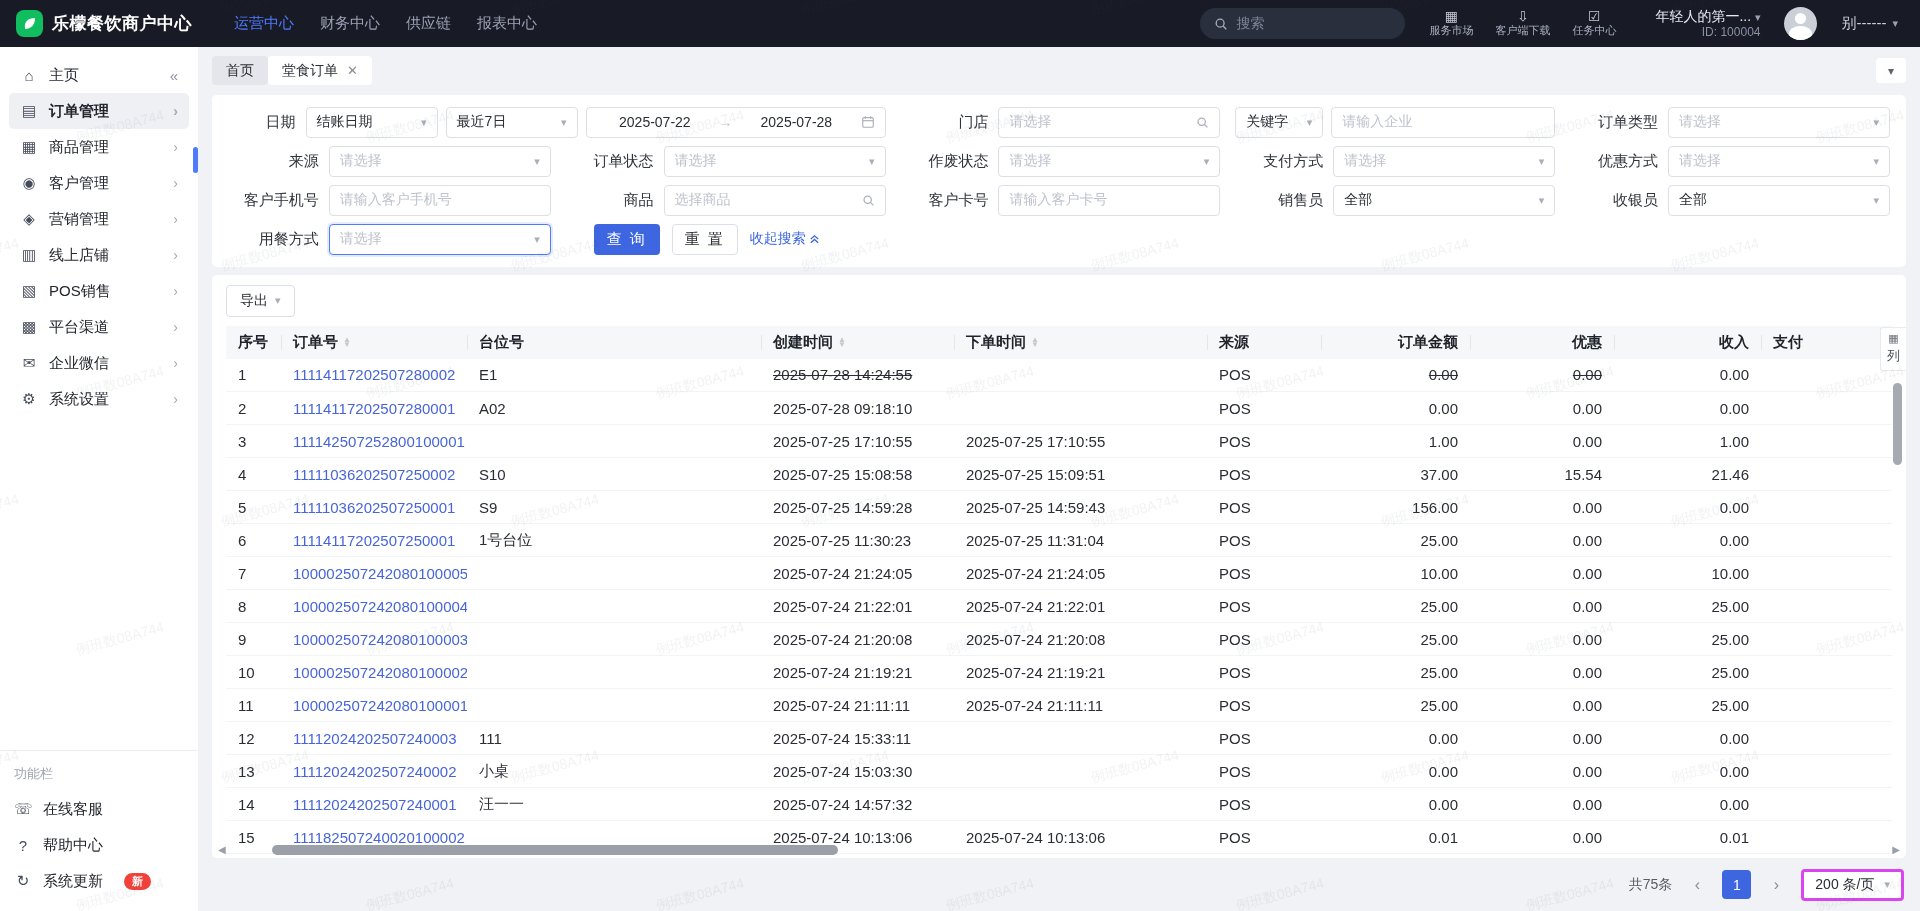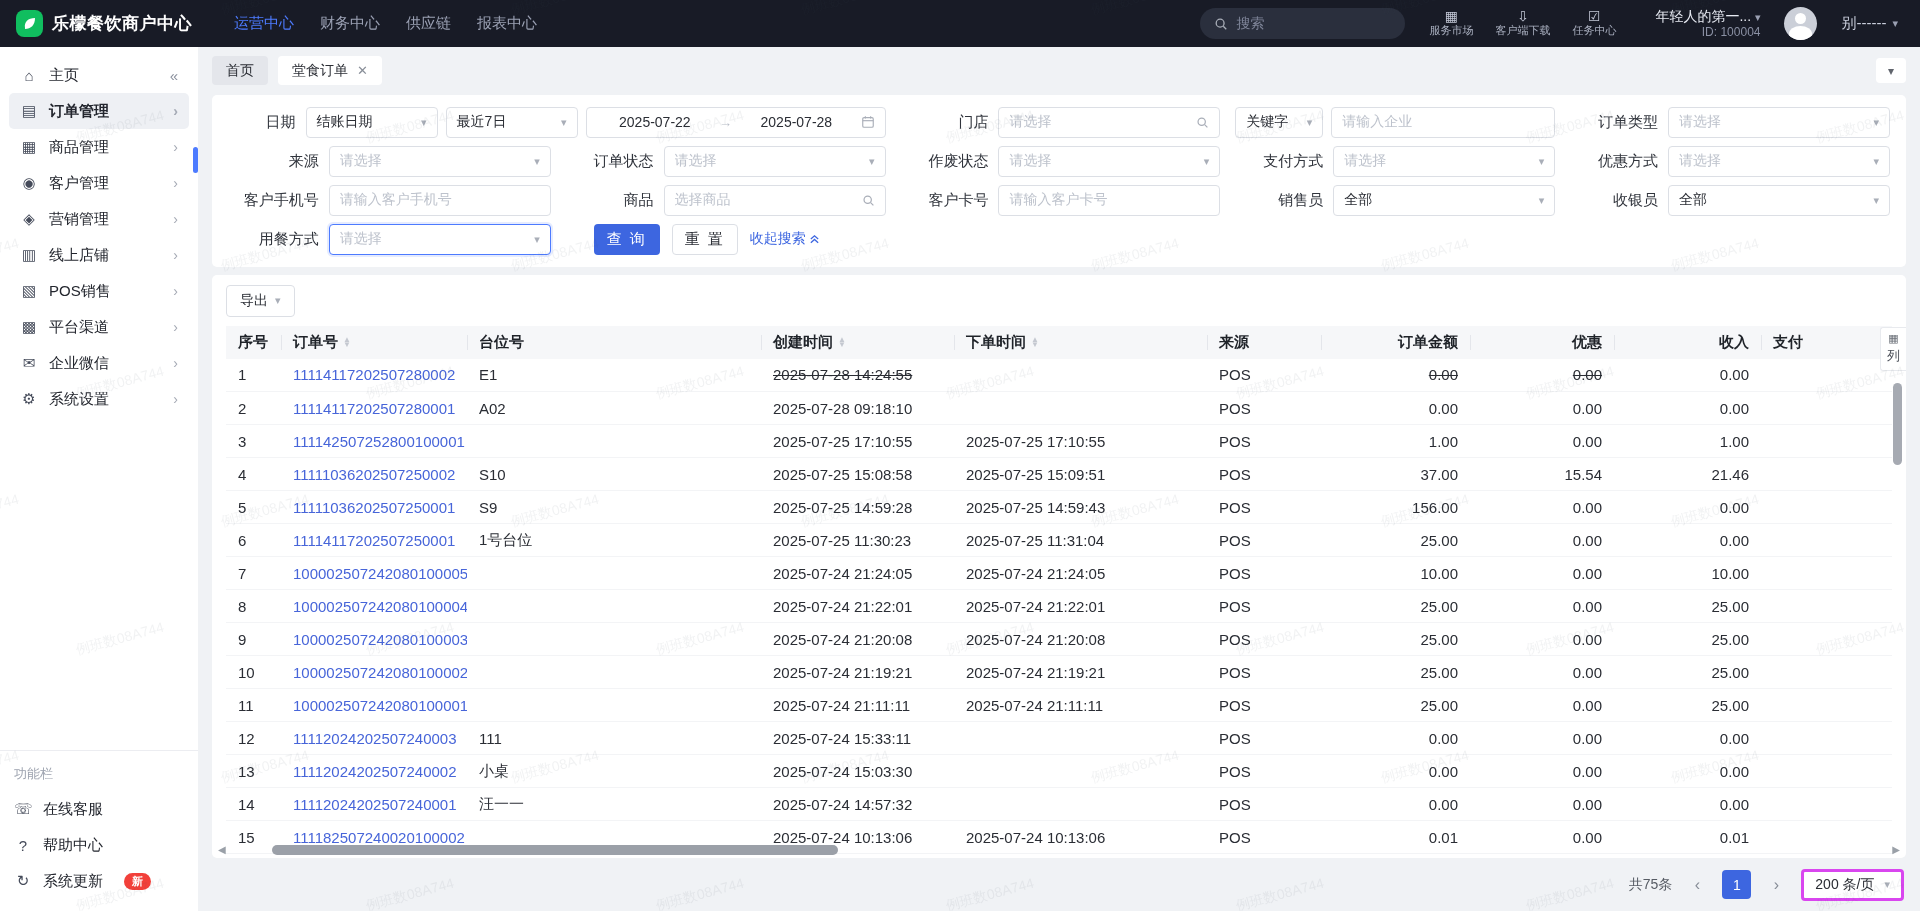--- a/index.html
+++ b/index.html
@@ -238,21 +238,21 @@
             <span class="s-icon">↻</span>
             <span>系统更新</span>
             <span class="badge-new">新</span>
           </div>
         </div>
     </div>
   </aside>
 
   <main class="main">
     <div class="tabbar">
-      <div style="display:flex;gap:10px;">
+      <div style="display:flex;">
           <div class="tab">
             <span>首页</span>
           </div>
           <div class="tab active">
             <span>堂食订单</span>
             <span class="tab-close">✕</span>
           </div>
         </div>
       <div class="tab-collapse">
           <span>▾</span>

